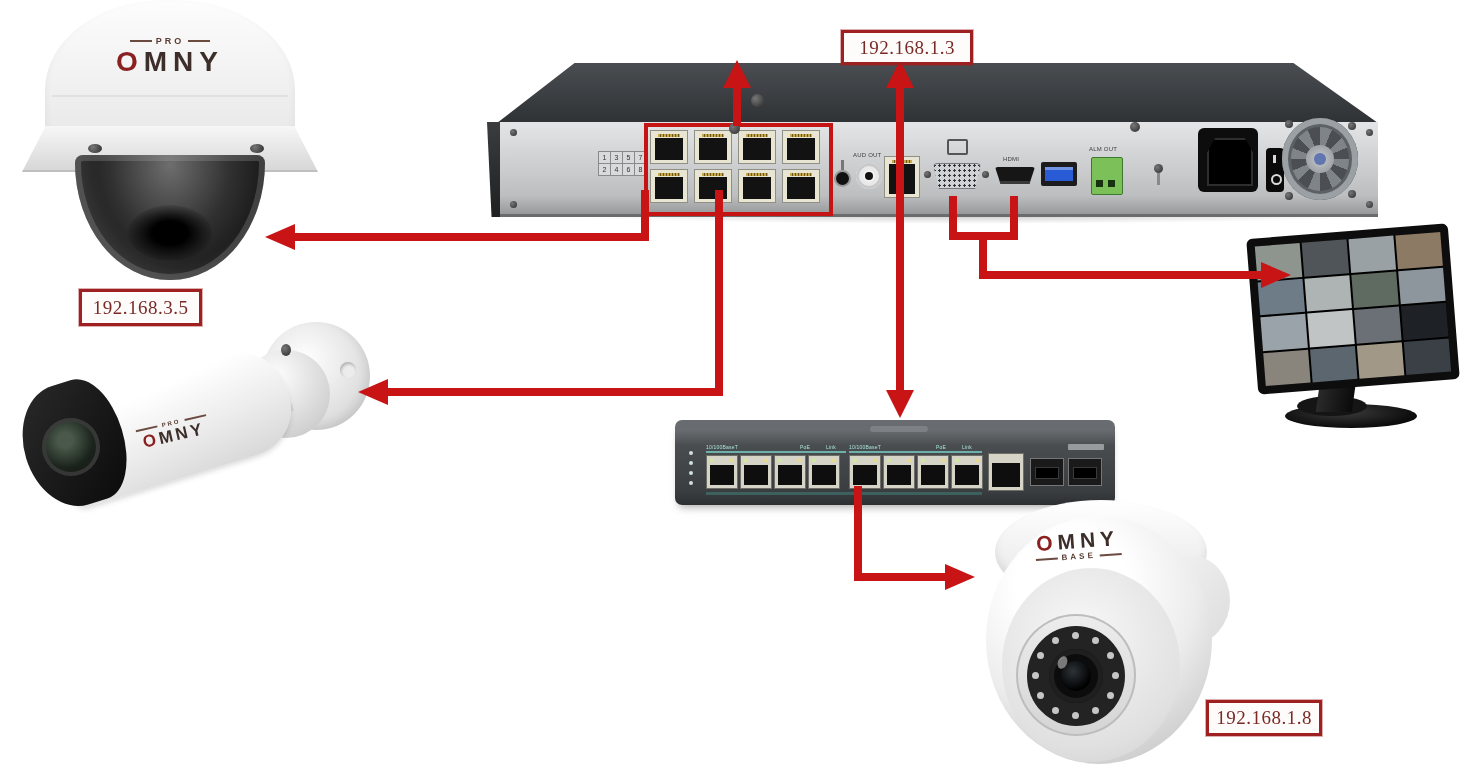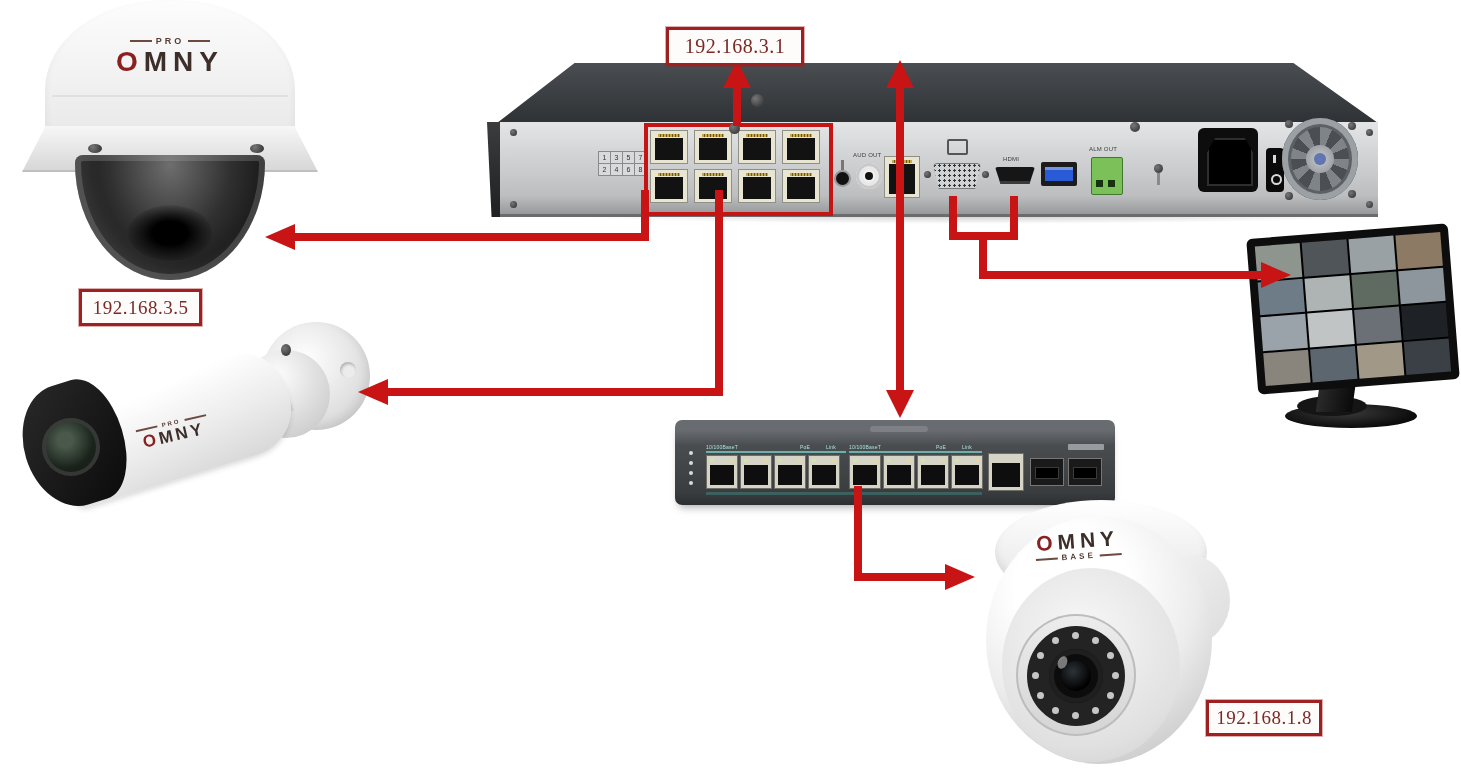--- a/index.html
+++ b/index.html
@@ -398,22 +398,22 @@
     <div class="rline" style="left:979px;top:232px;width:8px;height:47px;"></div>
     <div class="rline" style="left:979px;top:271px;width:290px;height:8px;"></div>
     <div class="ah ah-right" style="left:1261px;top:262px;"></div>
   </div>
   <div>
     <div class="rline" style="left:854px;top:486px;width:8px;height:95px;"></div>
     <div class="rline" style="left:854px;top:573px;width:100px;height:8px;"></div>
     <div class="ah ah-right" style="left:945px;top:564px;"></div>
   </div>
 
-  <div class="ip-label" style="left:666px;top:27px;width:132px;height:33px;">
-    <span>192.168.3.1</span>
+  <div class="ip-label" style="left:841px;top:30px;width:126px;height:29px;font-size:19px;">
+    <span>192.168.1.3</span>
   </div>
   <div class="ip-label" style="left:79px;top:289px;width:117px;height:31px;font-size:19px;">
     <span>192.168.3.5</span>
   </div>
   <div class="ip-label" style="left:1206px;top:700px;width:110px;height:30px;font-size:19px;">
     <span>192.168.1.8</span>
   </div>
 
 </div>
 

